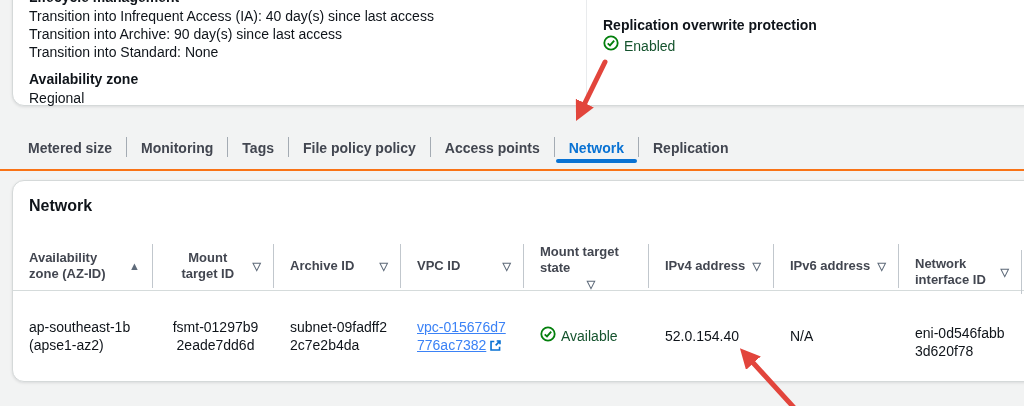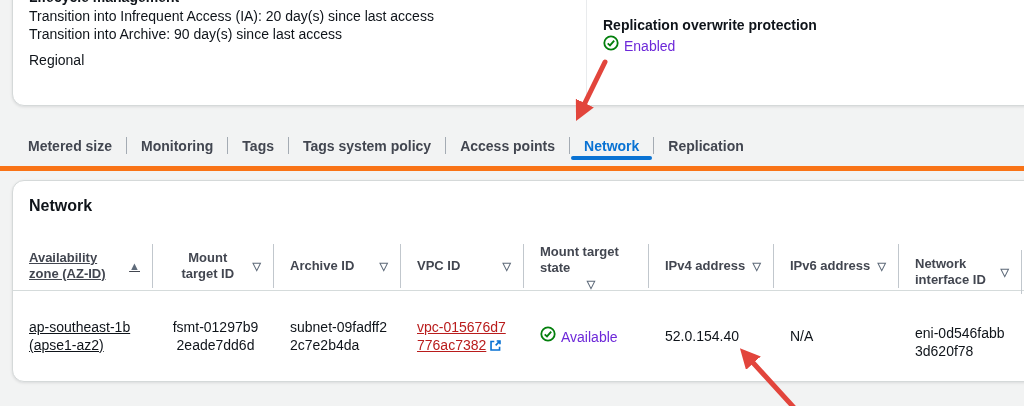--- a/index.html
+++ b/index.html
@@ -20,29 +20,29 @@
   }
   
   #overview-card { left:12px; top:-48px; right:-24px; height:154px; display:flex; }
   .ov-left  { width:573px; padding:34px 20px 0 16px; }
   .ov-right { flex:1; border-left:1px solid #e9ebed; padding:62px 0 0 16px; }
   .field-label { font-weight:bold; line-height:20px; color:#0f141a; }
   .ov-line { line-height:18px; color:#0f141a; }
   .field-block { margin-top:8px; }
   .field-value { line-height:18px; }
   .status-ok {
-    display:inline-flex; align-items:flex-end; gap:5px;
-    color:#6d28d9; line-height:20px; white-space:nowrap;
+    display:inline-flex; align-items:center; gap:5px;
+    color:#14532d; line-height:20px; white-space:nowrap;
   }
   .status-ok svg { flex:0 0 auto; }
   
   .tabs {
     position:absolute; left:0; top:126px; width:1024px; height:45px;
     display:flex; align-items:stretch; padding-left:14px;
-    border-bottom:5px solid #f97316;
+    border-bottom:2px solid #f97316;
   }
   .tab {
     display:flex; align-items:center; padding:0 14px;
     font-weight:bold; font-size:14px; color:#424650;
     position:relative; cursor:pointer; white-space:nowrap;
   }
   .tab.active { color:#0972d3; }
   .tab.active::after {
     content:""; position:absolute; left:1px; right:1px; bottom:6px;
     height:4px; background:#0972d3; border-radius:2px;
@@ -57,42 +57,44 @@
     border-bottom:1px solid #d5dbdb;
   }
   .th {
     display:flex; align-items:center; justify-content:space-between;
     height:44px; padding:0 12px 0 16px;
     border-right:1px solid #c1c7cd;
     font-size:13px; font-weight:bold; color:#424650; line-height:16px;
     cursor:pointer;
   }
   .th .sort { color:#5f6b7a; font-size:11px; margin-left:6px; flex:0 0 auto; }
-  .w1{width:124px; padding-left:0;text-decoration:underline;} .w2{width:121px;text-align:center;} .w3{width:127px;} .w4{width:123px;}
+  .w1{width:124px; padding-left:0;} .w2{width:121px;text-align:center;} .w3{width:127px;} .w4{width:123px;}
   .w5{width:125px;flex-direction:column;} .w6{width:125px;} .w7{width:125px;} .w8{width:123px;margin-top:12px;}
   .trow {
     display:flex; align-items:center;
     height:90px; padding-left:16px; font-size:14px;
   }
   .td { padding:0 12px 0 16px; line-height:18px; word-break:break-all; }
   .td.w1 { padding-left:0; word-break:normal; }
-  a.link { color:#b91c1c; text-decoration:underline; cursor:pointer; }
+  a.link { color:#3b82f6; text-decoration:underline; cursor:pointer; }
   a.link svg { vertical-align:-2px; margin-left:3px; }
   
   #arrows { position:absolute; left:0; top:0; z-index:50; pointer-events:none; }
 </style>
 </head>
 <body>
 
 <div class="card" id="overview-card">
   <div class="ov-left">
     <div class="field-label">Lifecycle management</div>
-    <div class="ov-line">Transition into Infrequent Access (IA): 20 day(s) since last access</div>
+    <div class="ov-line">Transition into Infrequent Access (IA): 40 day(s) since last access</div>
     <div class="ov-line">Transition into Archive: 90 day(s) since last access</div>
+    <div class="ov-line">Transition into Standard: None</div>
     <div class="field-block">
+      <div class="field-label">Availability zone</div>
       <div class="field-value">Regional</div>
     </div>
   </div>
   <div class="ov-right">
     <div class="field-label">Replication overwrite protection</div>
     <span class="status-ok">
       <span><svg width="16" height="16" viewBox="0 0 16 16">
             <circle cx="8" cy="8" r="6.7" fill="none" stroke="#037f0c" stroke-width="1.8"></circle>
             <path d="M4.7 8.3 L7 10.4 L11.2 5.6" fill="none" stroke="#037f0c" stroke-width="1.8"></path>
           </svg></span>
@@ -108,21 +110,21 @@
   <div class="tab-sep"></div>
   <div class="tab">
       <span>Monitoring</span>
     </div>
   <div class="tab-sep"></div>
   <div class="tab">
       <span>Tags</span>
     </div>
   <div class="tab-sep"></div>
   <div class="tab">
-      <span>Tags system policy</span>
+      <span>File policy policy</span>
     </div>
   <div class="tab-sep"></div>
   <div class="tab">
       <span>Access points</span>
     </div>
   <div class="tab-sep"></div>
   <div class="tab active">
       <span>Network</span>
     </div>
   <div class="tab-sep"></div>

